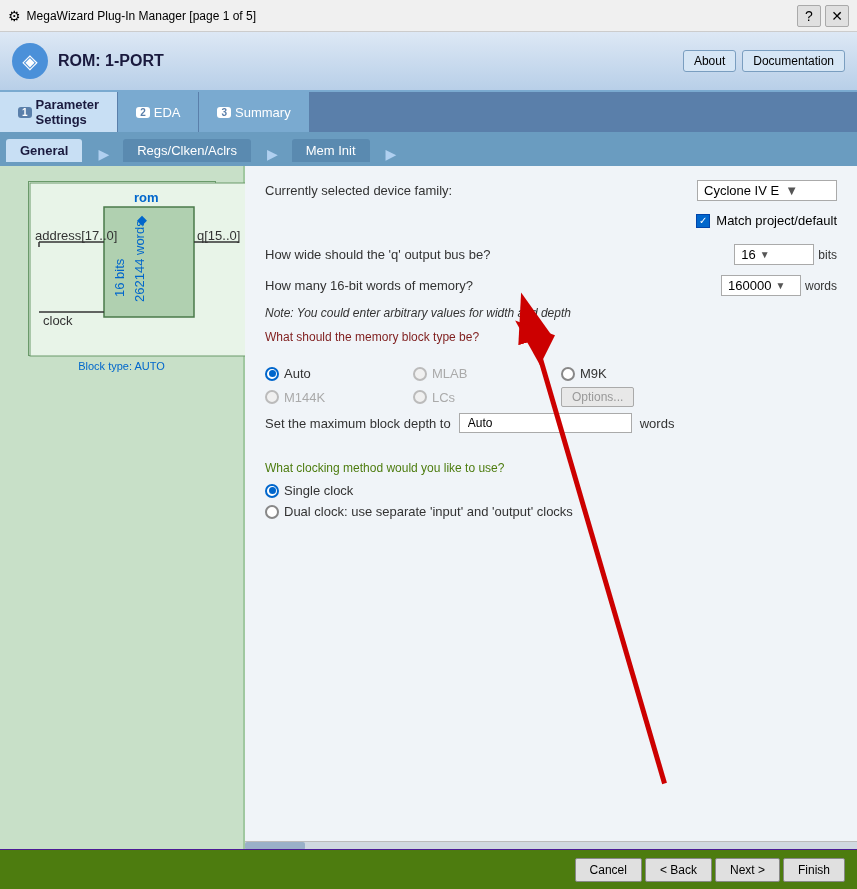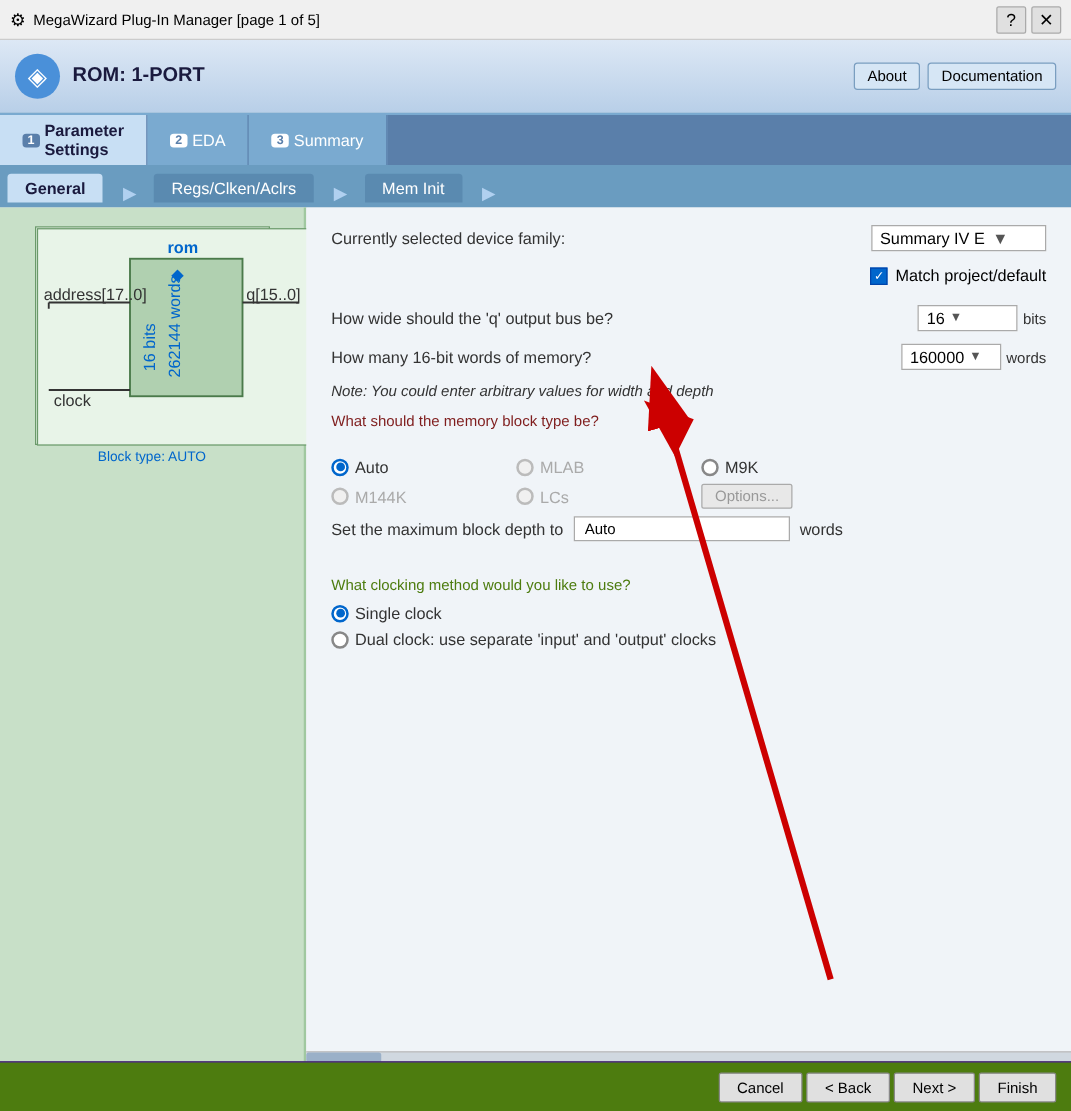--- a/index.html
+++ b/index.html
@@ -439,21 +439,21 @@
         <div>372 lut + 320 M9K +<br>10 reg</div>
       </div>
     </div>
 
     <div class="content-relative">
       <div class="right-panel" style="position:relative;">
 
         <div class="device-row">
           <span class="device-label">Currently selected device family:</span>
           <div class="device-dropdown">
-            <span>Summary IV E</span>
+            <span>Cyclone IV E</span>
             <span class="device-dropdown-arrow">▼</span>
           </div>
         </div>
 
         <div class="match-row">
           <div class="checkbox-check">✓</div>
           <span>Match project/default</span>
         </div>
 
         <div class="form-row">

